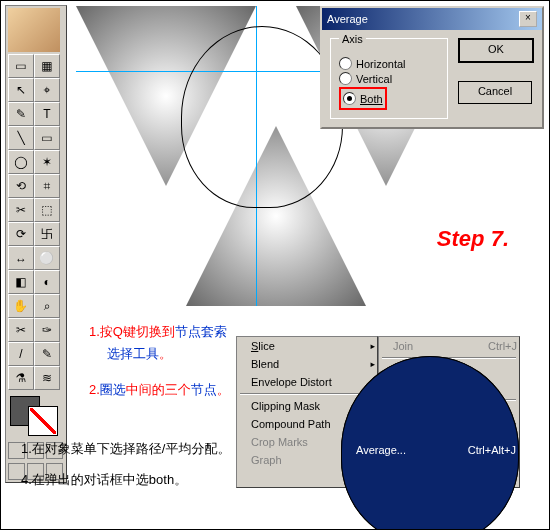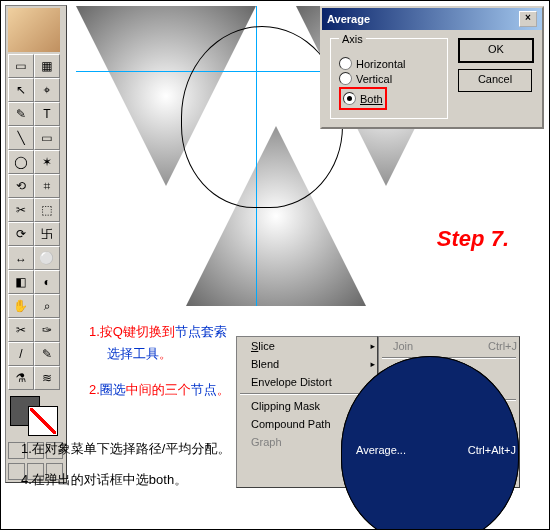--- a/index.html
+++ b/index.html
@@ -16,30 +16,30 @@
 .mini div{width:15px;height:15px;border:1px solid #808080;background:#d4d0c8}
 .canvas{position:absolute;left:75px;top:5px;width:400px;height:300px;background:#fff}
 .gr{position:absolute;background:radial-gradient(circle at 50% 50%,#fff,#666)}
 .g1{left:0;top:0;width:180px;height:180px;clip-path:polygon(0 0,100% 0,50% 100%)}
 .g2{right:0;top:0;width:180px;height:180px;clip-path:polygon(0 0,100% 0,50% 100%)}
 .g3{left:110px;bottom:0;width:180px;height:180px;clip-path:polygon(50% 0,100% 100%,0 100%)}
 .guide-h{position:absolute;left:0;top:65px;width:100%;height:1px;background:#00aaff}
 .guide-v{position:absolute;left:180px;top:0;width:1px;height:100%;background:#00aaff}
 .sel{position:absolute;left:105px;top:20px;width:160px;height:180px;border:1px solid #000;border-radius:50% 50% 45% 45%;background:transparent}
 .dialog{position:absolute;right:5px;top:5px;width:220px;background:#d4d0c8;border:2px outset #d4d0c8;font-size:11px}
-.titlebar{background:linear-gradient(to right,#0a246a,#a6caf0);color:#fff;padding:3px 5px;display:flex;justify-content:space-between;align-items:center;font-weight:bold}
+.titlebar{background:linear-gradient(to right,#0a246a,#a6caf0);color:#fff;padding:3px 5px;display:flex;justify-content:space-between;align-items:center;font-weight:normal}
 .titlebar .x{width:16px;height:14px;background:#d4d0c8;color:#000;text-align:center;border:1px outset #fff;font-size:10px;line-height:12px}
 .dlgbody{padding:8px;display:flex;gap:10px}
 .fieldset{border:1px groove #fff;padding:4px 16px 8px 8px;flex:1}
 .fieldset .lg{position:relative;top:-10px;background:#d4d0c8;padding:0 3px}
 .radio{display:flex;align-items:center;gap:4px;margin:2px 0}
 .radio .rb{width:11px;height:11px;border-radius:50%;border:1px inset #808080;background:#fff;display:flex;align-items:center;justify-content:center}
 .radio .dot{width:5px;height:5px;border-radius:50%;background:#000}
 .hl{border:2px solid red;padding:1px 2px;display:inline-flex;align-items:center;gap:4px}
-.btncol{display:flex;flex-direction:column;gap:6px}
+.btncol{display:flex;flex-direction:column;gap:18px}
 .wbtn{width:72px;height:21px;background:#d4d0c8;border:1px solid #000;text-align:center;line-height:19px}
 .wbtn.def{border:2px solid #000}
 .step{position:absolute;right:40px;top:225px;color:red;font:italic bold 22px Arial}
 .notes{position:absolute;left:88px;top:320px;font-size:13px;line-height:1.7}
 .notes .r{color:red}
 .notes .b{color:#0033cc}
 .notes2{position:absolute;left:20px;top:432px;font-size:13px;line-height:2.4}
 .menu{position:absolute;left:235px;top:335px;display:flex;font-size:11px}
 .mcol{background:#d4d0c8;border:1px solid #808080;border-right-color:#404040;border-bottom-color:#404040;min-width:140px}
 .mi{padding:3px 2px 3px 14px;display:flex;justify-content:space-between;align-items:center;gap:12px;white-space:nowrap}
@@ -206,20 +206,24 @@
    <div class="msep"></div>
    <div class="mi">
           <span>Clipping Mask</span>
           <span class="arr">▸</span>
         </div>
    <div class="mi">
           <span>Compound Path</span>
           <span class="arr">▸</span>
         </div>
    <div class="mi dis">
+          <span>Crop Marks</span>
+          <span class="arr">▸</span>
+        </div>
+   <div class="mi dis">
           <span>Graph</span>
           <span class="arr">▸</span>
         </div>
   </div>
   <div class="mcol">
    <div class="mi dis">
           <span>Join</span>
           <span>Ctrl+J</span>
         </div>
    <div class="mi sel">

